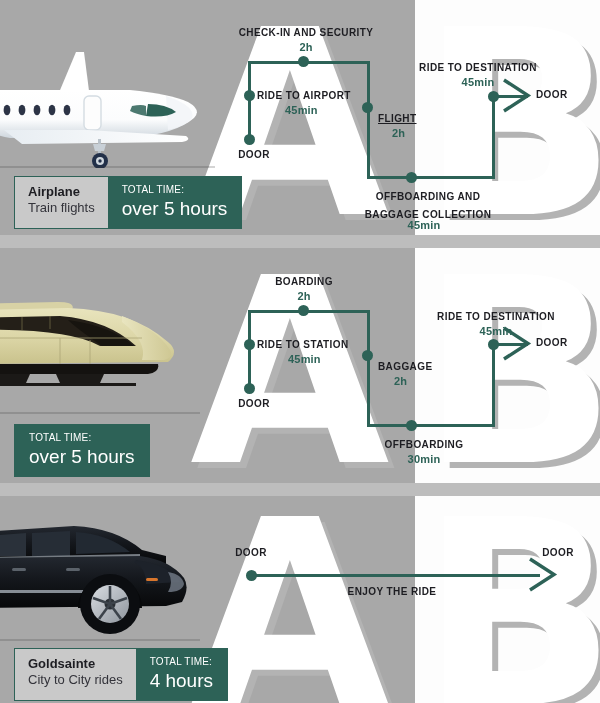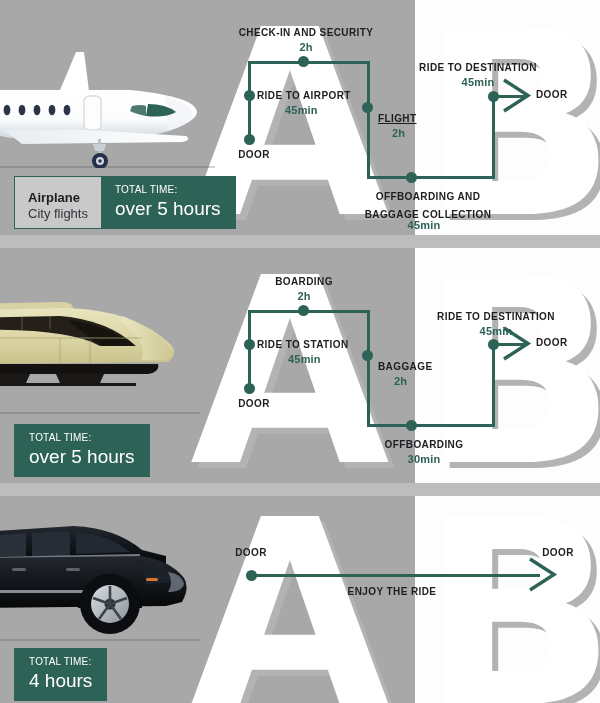--- a/index.html
+++ b/index.html
@@ -58,21 +58,21 @@
   .dur.center { transform:translateX(-50%); text-align:center; }
   .arrowhead { position:absolute; }
 
   
   .bar {
     position:absolute; display:flex; align-items:stretch;
     border:1px solid #2d6257;
   }
   .bar .left {
     background:#c9c9c9; padding:7px 13px 0 13px;
-    display:flex; flex-direction:column; justify-content:center;
+    display:flex; flex-direction:column; 
   }
   .bar .right {
     background:#2d6257; padding:7px 14px 8px 14px; color:#fff;
     display:flex; flex-direction:column; justify-content:center;
   }
   .bar .t1 { font-weight:bold; font-size:13px; color:#1d1d22; line-height:1.25; }
   .bar .t2 { font-weight:normal; font-size:13px; color:#33333a; line-height:1.25; }
   .bar .r1 { font-weight:normal; font-size:10px; line-height:1.25; letter-spacing:.2px;}
   .bar .r2 { font-weight:normal; font-size:19px; line-height:1.25; }
 
@@ -180,21 +180,21 @@
     <div class="dur center" style="left:424px;top:219px;">45min</div>
 
     <div class="lbl center" style="left:478px;top:62px;">RIDE TO DESTINATION</div>
     <div class="dur center" style="left:478px;top:76px;">45min</div>
 
     <div class="lbl" style="left:536px;top:89px;">DOOR</div>
 
     <div class="bar" style="left:14px;top:176px;">
       <div class="left">
         <div class="t1">Airplane</div>
-        <div class="t2">City flights</div>
+        <div class="t2">Train flights</div>
       </div>
       <div class="right">
         <div class="r1">TOTAL TIME:</div>
         <div class="r2">over 5 hours</div>
       </div>
     </div>
   </div>
 
   <div class="section" id="sec-train">
 
@@ -366,20 +366,24 @@
           <path d="M6 2 L30 17.5 L6 33" fill="none" stroke="#2d6257" stroke-width="3.4"></path>
         </svg>
     </div>
     <div class="node" style="left:251px;top:79px;"></div>
 
     <div class="lbl center" style="left:251px;top:51px;">DOOR</div>
     <div class="lbl center" style="left:392px;top:90px;">ENJOY THE RIDE</div>
     <div class="lbl center" style="left:558px;top:51px;">DOOR</div>
 
     <div class="bar" style="left:14px;top:152px;">
+      <div class="left">
+        <div class="t1">Goldsainte</div>
+        <div class="t2">City to City rides</div>
+      </div>
       <div class="right">
         <div class="r1">TOTAL TIME:</div>
         <div class="r2">4 hours</div>
       </div>
     </div>
   </div>
 
 </div>
 
 </body></html>

